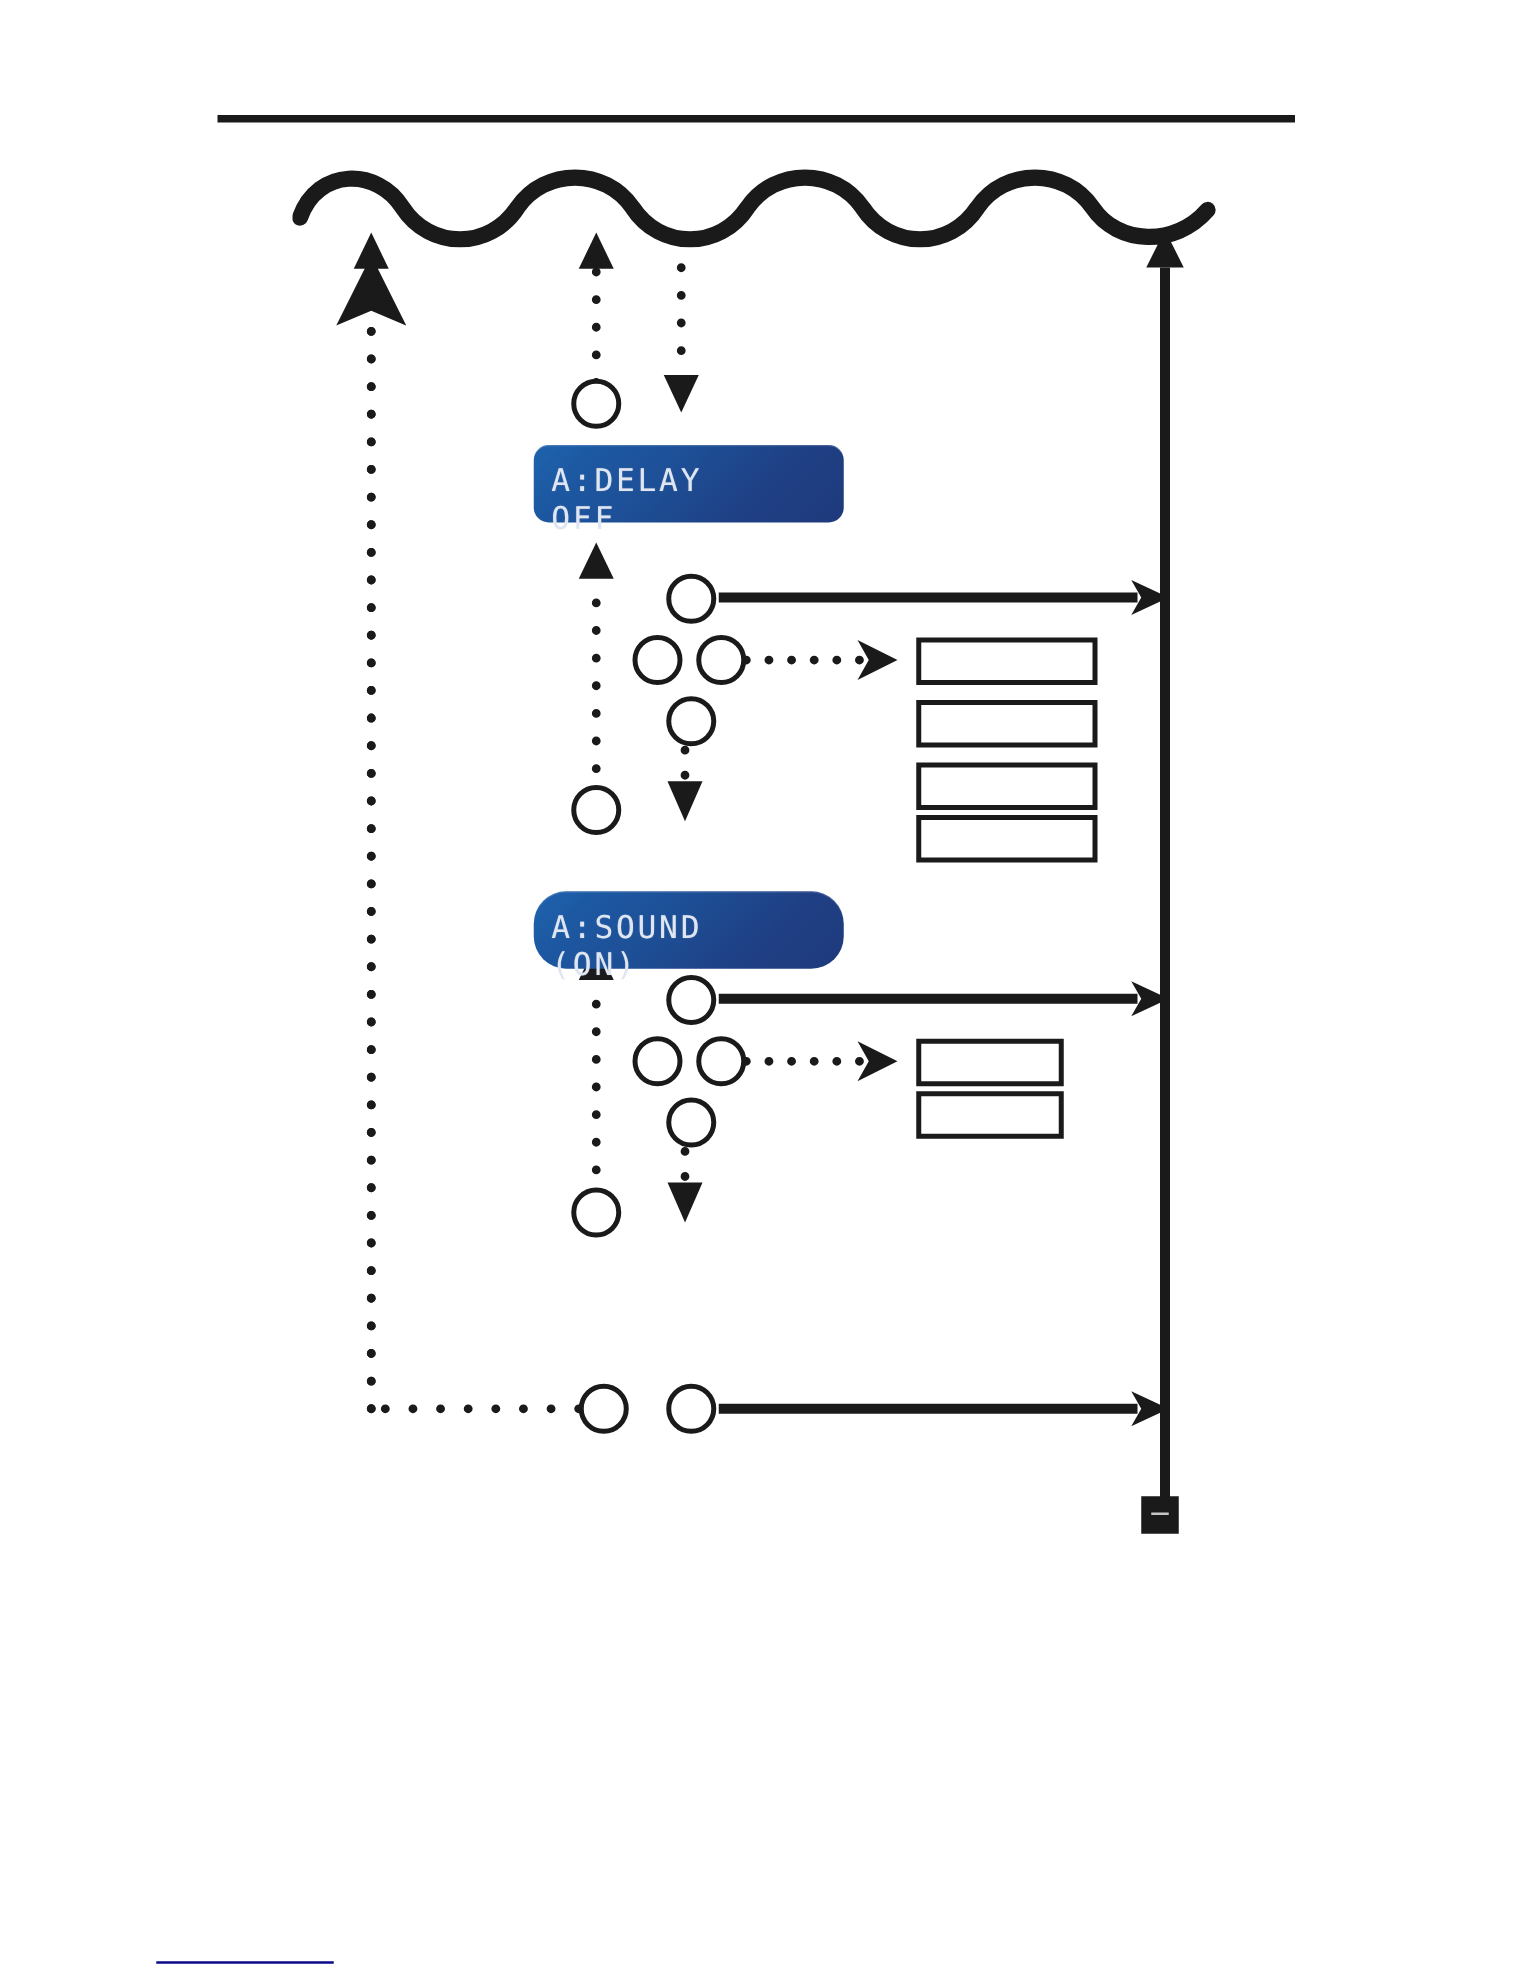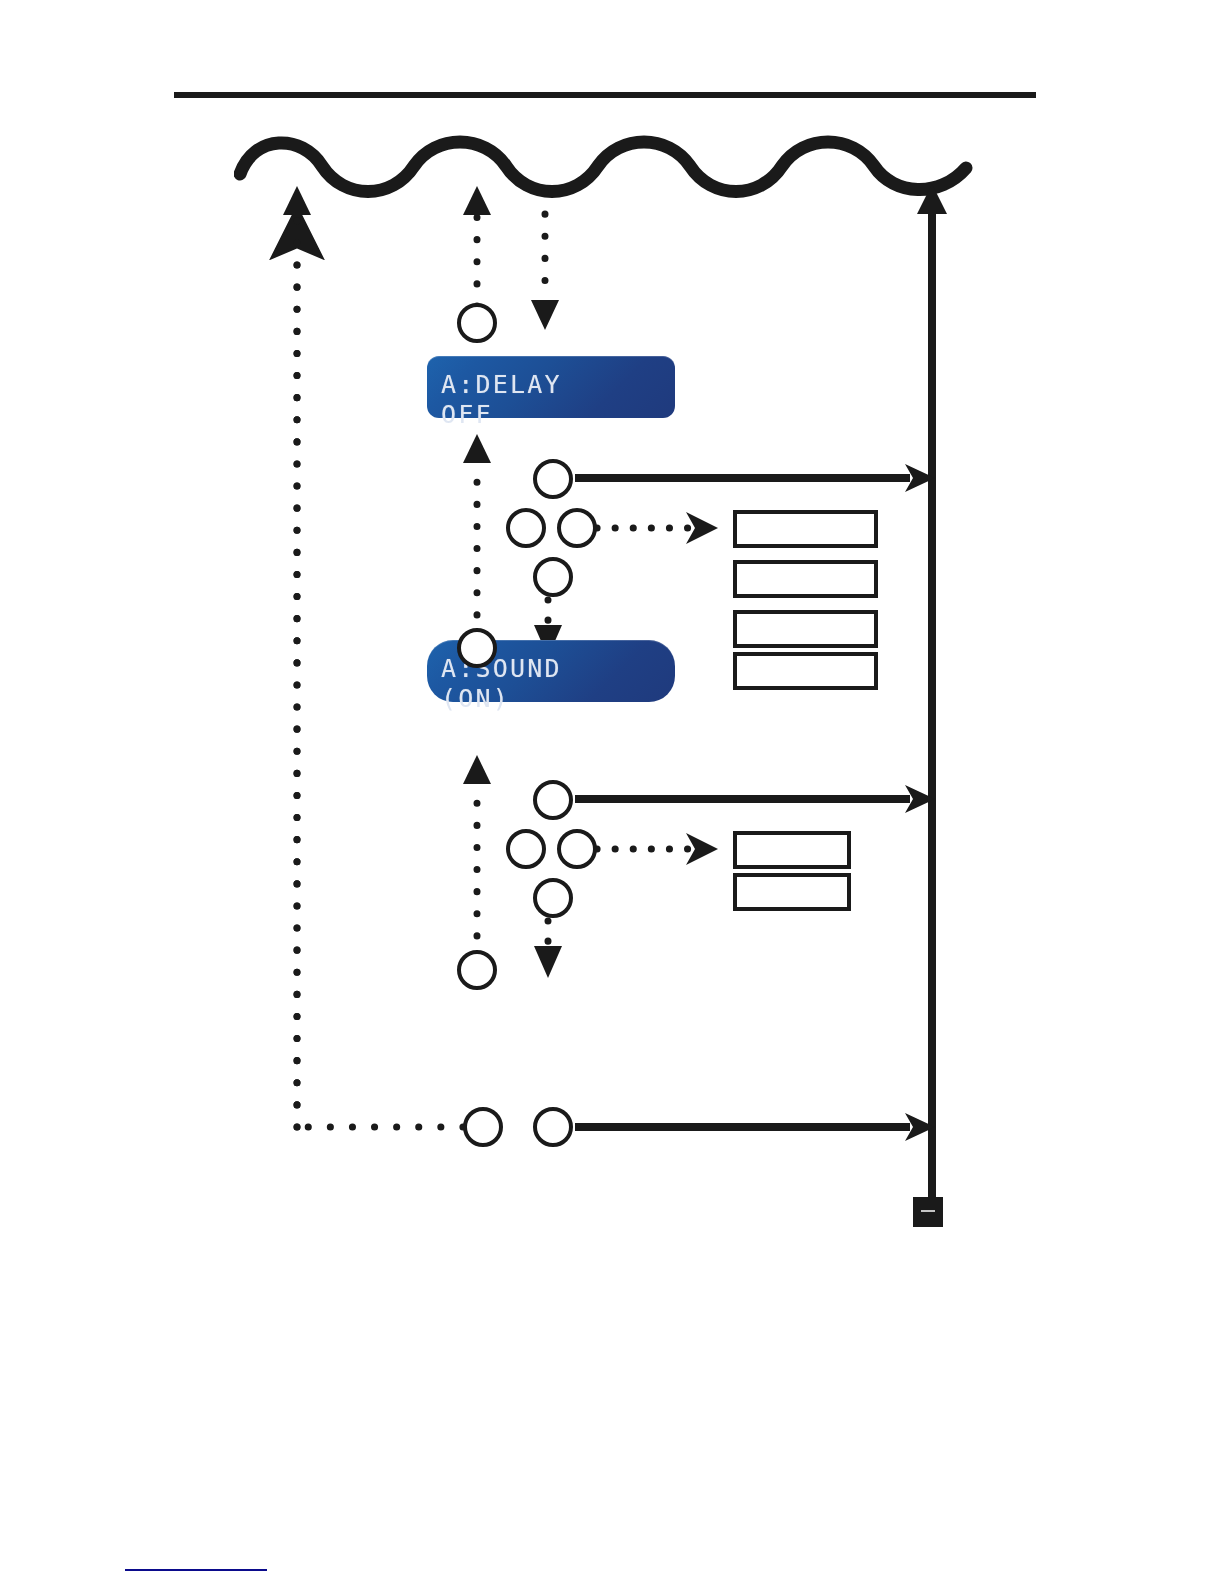--- a/index.html
+++ b/index.html
@@ -206,21 +206,21 @@
     </g>
   </svg>
 
   <div class="terminal-block"></div>
 
   <div class="lcd" style="left:427px; top:356px; width:248px; height:62px;">
     <div class="lcd-line">A:DELAY</div>
     <div class="lcd-line">OFF</div>
   </div>
 
-  <div class="lcd" style="left:427px; top:640px; width:248px; height:62px;border-radius:26px;">
+  <div class="lcd" style="left:427px; top:713px; width:248px; height:62px;border-radius:26px;">
     <div class="lcd-line">A:SOUND</div>
     <div class="lcd-line">(ON)</div>
   </div>
 
 
   <div class="btn-circle" style="left:457px; top:303px; width:40px; height:40px;"></div>
 
   <div class="btn-circle" style="left:533px; top:459px; width:40px; height:40px;"></div>
   <div class="btn-circle" style="left:506px; top:508px; width:40px; height:40px;"></div>
   <div class="btn-circle" style="left:557px; top:508px; width:40px; height:40px;"></div>

